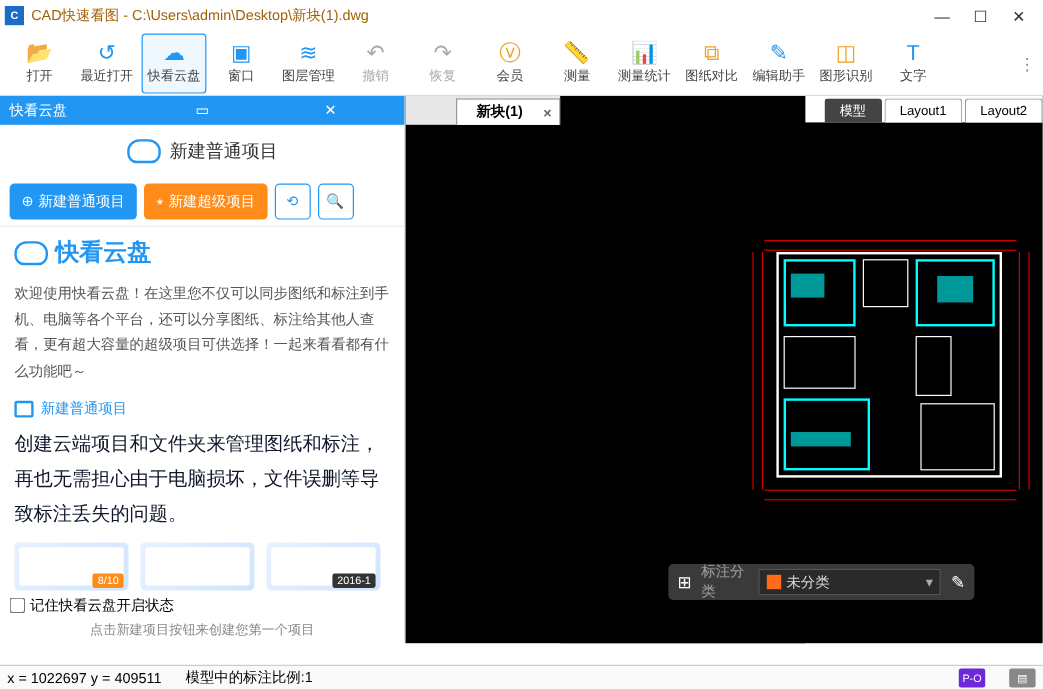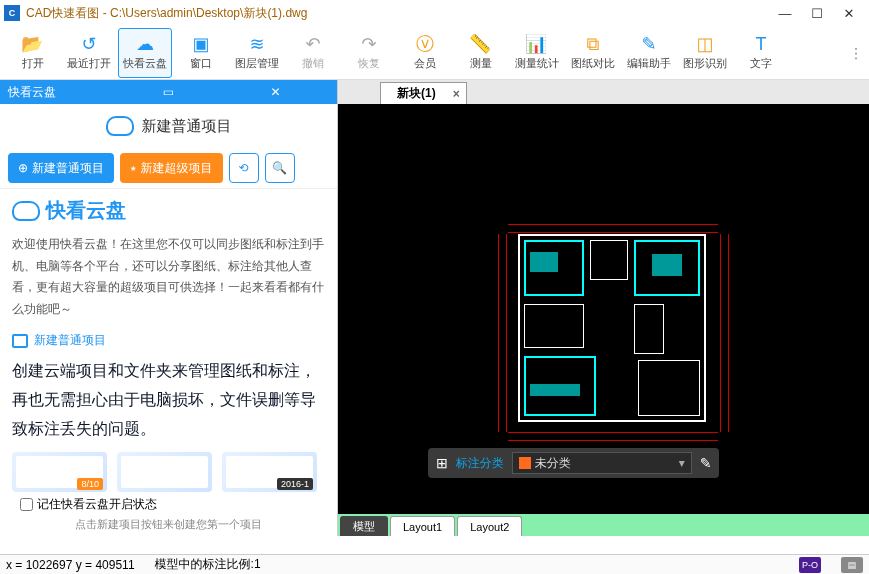--- a/index.html
+++ b/index.html
@@ -36,23 +36,23 @@
 .desc{color:#555;line-height:1.8;font-size:12px;margin-bottom:12px}
 .sub-hdr{display:flex;align-items:center;gap:6px;color:#2196f3;font-size:15px;margin-bottom:8px}
 .sub-ico{width:16px;height:14px;border:2px solid #2196f3;border-radius:2px}
 .desc2{color:#0f172a;line-height:1.8;font-size:16px;margin-bottom:8px}
 .thumbs{display:flex;gap:10px}
 .thumb{width:95px;height:40px;background:linear-gradient(135deg,#e8f2ff,#d0e4ff);border-radius:4px;position:relative;overflow:hidden}
 .thumb:after{content:"";position:absolute;inset:4px;background:#fff;border-radius:2px}
 .badge{position:absolute;bottom:2px;right:4px;background:#ff8c1a;color:#fff;font-size:9px;padding:1px 4px;border-radius:2px;z-index:1}
 .badge.dark{background:#333}
 .del-btn{position:absolute;bottom:-2px;left:50%;transform:translateX(-50%);background:#2196f3;color:#fff;border:none;padding:6px 24px;border-radius:4px;font-size:13px}
-.remember{height:22px;display:flex;align-items:center;gap:4px;padding:0 20px}
+.remember{height:22px;display:flex;align-items:center;gap:4px;padding:0 8px}
 .hint{text-align:center;color:#888;font-size:11px;padding:2px 0 4px}
-.canvas-area{flex:1;display:flex;flex-direction:column;background:#000;position:relative}
+.canvas-area{flex:1;display:flex;flex-direction:row;background:#000;position:relative}
 .tab-strip{height:24px;background:#e8e8e8;display:flex;align-items:flex-end}
 .file-tab{height:22px;background:#fff;border:1px solid #999;border-bottom:none;padding:0 30px 0 16px;display:flex;align-items:center;position:relative;margin-left:42px;font-weight:bold}
 .file-tab .x{position:absolute;right:6px;color:#666}
 .viewport{flex:1;position:relative;background:#000}
 .floor-plan{position:absolute;left:180px;top:130px;width:190px;height:190px}
 .dim-line{position:absolute;background:#c00}
 .dh1{left:170px;top:120px;width:210px;height:1px}
 .dh2{left:170px;top:128px;width:210px;height:1px}
 .dh3{left:170px;top:328px;width:210px;height:1px}
 .dh4{left:170px;top:336px;width:210px;height:1px}
@@ -68,31 +68,31 @@
 .r4{left:6px;top:70px;width:60px;height:44px;border:1px solid #fff}
 .r5{left:116px;top:70px;width:30px;height:50px;border:1px solid #fff}
 .r6{left:6px;top:122px;width:72px;height:60px;border:2px solid #0ff}
 .r7{left:120px;top:126px;width:62px;height:56px;border:1px solid #fff}
 .furn{position:absolute;background:#0ff;opacity:.6}
 .bed1{left:12px;top:18px;width:28px;height:20px}
 .bed2{left:134px;top:20px;width:30px;height:22px}
 .sofa{left:12px;top:150px;width:50px;height:12px}
 .bottom-bar{position:absolute;bottom:36px;left:90px;height:30px;background:#3a3a3a;border-radius:4px;display:flex;align-items:center;gap:8px;padding:0 8px}
 .bb-ico{color:#fff;font-size:14px}
-.bb-lbl{color:#0ea5e9}
+.bb-lbl{color:#a3a3a3}
 .bb-sel{width:180px;height:22px;background:#2a2a2a;border:1px solid #555;display:flex;align-items:center;padding:0 6px;color:#ddd;gap:4px}
 .bb-sw{width:12px;height:12px;background:#ff6b1a}
 .bb-sel .arr{margin-left:auto;color:#aaa}
 .bb-edit{color:#fff;font-size:14px}
-.layout-tabs{height:22px;background:#86efac;display:flex;align-items:flex-end;padding-left:2px;gap:2px}
+.layout-tabs{height:22px;background:#ffffff;display:flex;align-items:flex-end;padding-left:16px;gap:2px}
 .ltab{height:20px;padding:0 12px;background:#fff;border:1px solid #999;border-bottom:none;display:flex;align-items:center;border-radius:3px 3px 0 0;font-size:11px}
 .ltab.active{background:#444;color:#fff;border-color:#444}
 .statusbar{height:20px;border-top:1px solid #ccc;display:flex;align-items:center;padding:0 6px;gap:20px;background:#fafafa}
 .statusbar .sp{flex:1}
-.sb-btn{width:22px;height:16px;background:#4c1d95;color:#fff;font-size:9px;display:flex;align-items:center;justify-content:center;border-radius:2px}
+.sb-btn{width:22px;height:16px;background:#6d28d9;color:#fff;font-size:9px;display:flex;align-items:center;justify-content:center;border-radius:2px}
 .sb-btn.g{background:#888}
 .footer-area{position:absolute;bottom:0;left:0;right:0}
 </style>
 </head>
 <body>
 
 <div class="titlebar">
   <div class="app-icon">C</div>
   <div class="title">CAD快速看图 - C:\Users\admin\Desktop\新块(1).dwg</div>
   <div class="winbtn">—</div>

